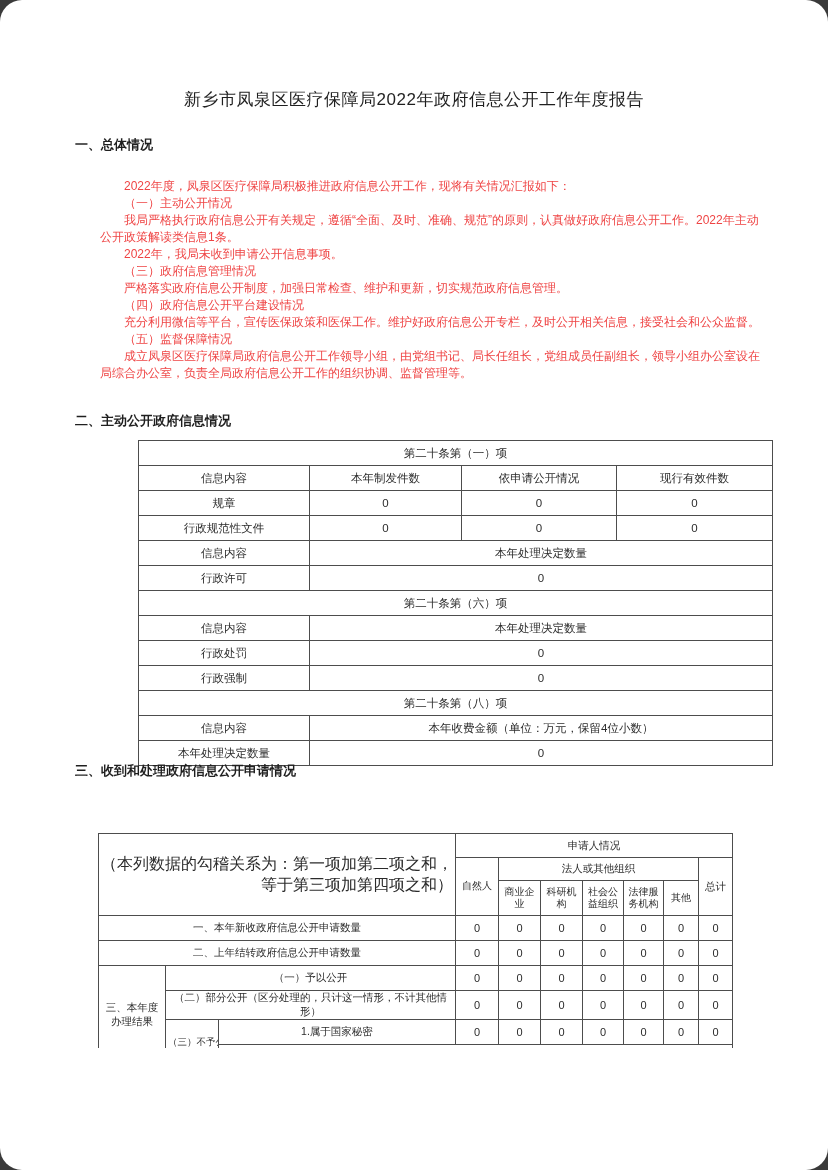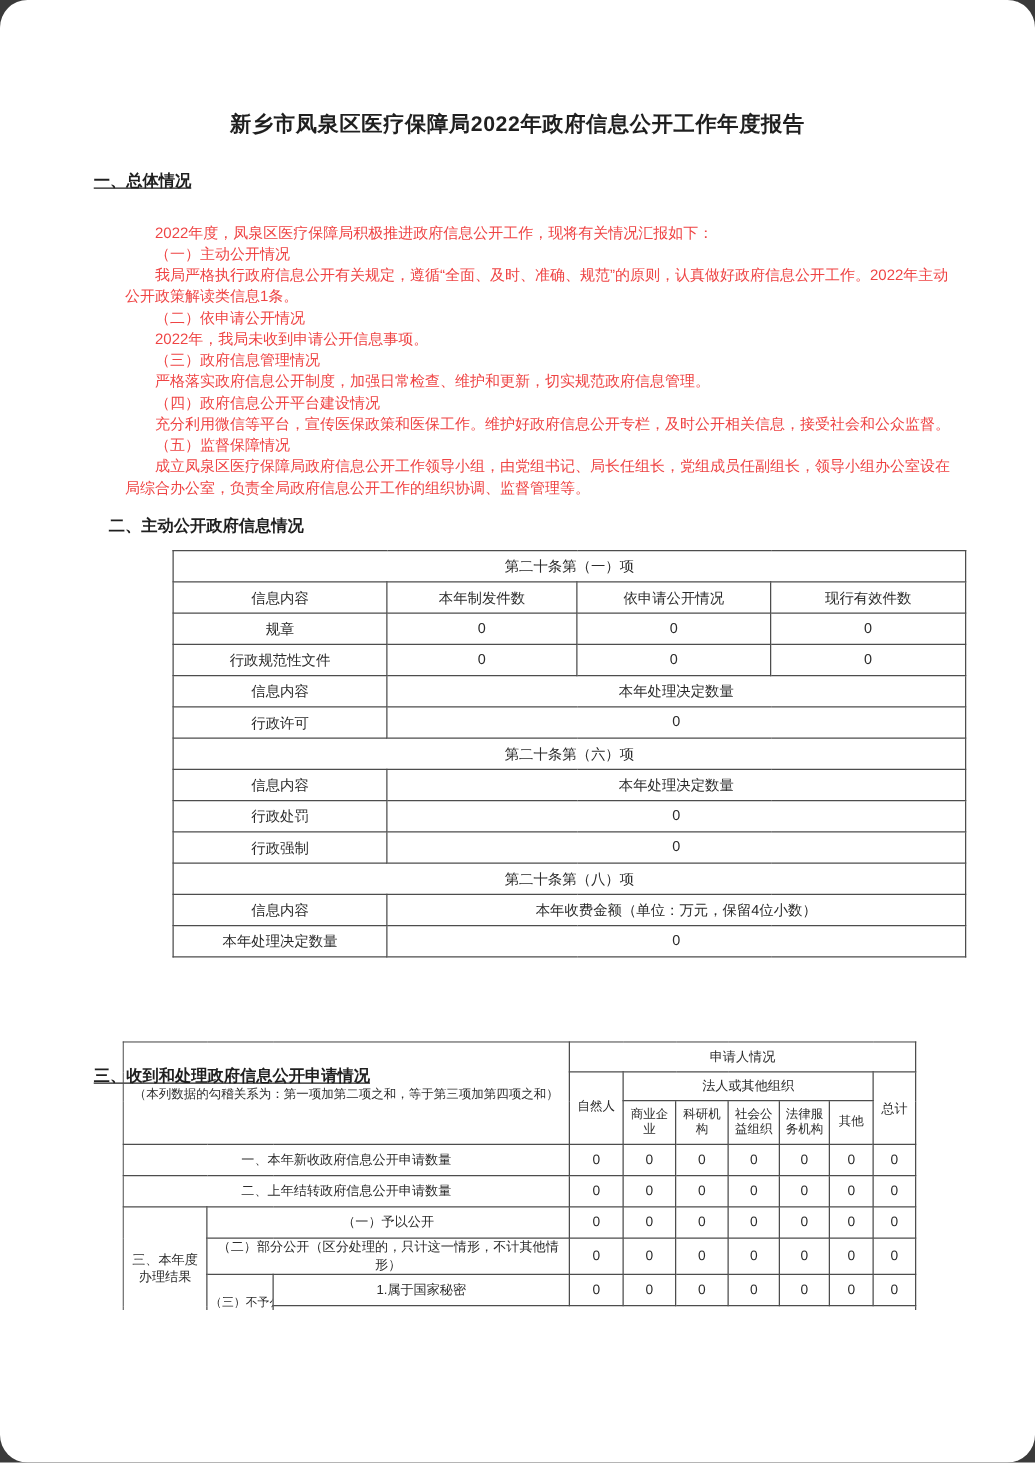--- a/index.html
+++ b/index.html
@@ -18,34 +18,34 @@
     border-radius: 22px;
     overflow: hidden;
   }
   .title {
     position: absolute;
     top: 88px;
     left: 0;
     width: 828px;
     text-align: center;
     font-size: 17px;
-    font-weight: bold;
+    font-weight: normal;
     color: #1f1f1f;
     letter-spacing: 0.5px;
   }
   .sec-heading {
     position: absolute;
     left: 75px;
     font-size: 13px;
     font-weight: bold;
     color: #1f1f1f;
   }
-  .h1 { top: 136px; text-decoration: underline; }
-  .h2 { top: 412px; margin-left: 12px; }
-  .h3 { top: 852px; text-decoration: underline; }
+  .h1 { top: 136px; }
+  .h2 { top: 412px; }
+  .h3 { top: 762px; }
   .paras {
     position: absolute;
     left: 100px;
     top: 178px;
     width: 660px;
     font-size: 12px;
     line-height: 17px;
     color: #ef4444;
   }
   .paras p { margin: 0; text-indent: 2em; }
@@ -71,21 +71,21 @@
   .t2wrap {
     position: absolute;
     left: 98px;
     top: 833px;
     width: 636px;
     height: 215px;
     overflow: hidden;
   }
   .t2 { width: 634px; }
   .t2 td { font-size: 10.5px; }
-  .t2 .note { font-size: 10px; }
+  .t2 .note { font-size: 16px; text-align: right; }
   .t2 .org { font-size: 10px; line-height: 1.25; padding: 0 1px; }
   .t2 .val { font-size: 11px; }
   .t2 .subgrp { font-size: 9.5px; white-space: nowrap; }
   .t2 tr.r1 { height: 24px; }
   .t2 tr.r2 { height: 23px; }
   .t2 tr.r3 { height: 35px; }
   .t2 tr.rd { height: 25px; }
   .t2 tr.rp { height: 20px; }
   .t2 td.phantom { border-bottom: none; }
 </style>
@@ -95,21 +95,20 @@
 <div class="page">
 
   <div class="title">新乡市凤泉区医疗保障局2022年政府信息公开工作年度报告</div>
 
   <div class="sec-heading h1">一、总体情况</div>
 
   <div class="paras">
     <p>2022年度，凤泉区医疗保障局积极推进政府信息公开工作，现将有关情况汇报如下：</p>
     <p>（一）主动公开情况</p>
     <p>我局严格执行政府信息公开有关规定，遵循“全面、及时、准确、规范”的原则，认真做好政府信息公开工作。2022年主动公开政策解读类信息1条。</p>
-    <p>（二）依申请公开情况</p>
     <p>2022年，我局未收到申请公开信息事项。</p>
     <p>（三）政府信息管理情况</p>
     <p>严格落实政府信息公开制度，加强日常检查、维护和更新，切实规范政府信息管理。</p>
     <p>（四）政府信息公开平台建设情况</p>
     <p>充分利用微信等平台，宣传医保政策和医保工作。维护好政府信息公开专栏，及时公开相关信息，接受社会和公众监督。</p>
     <p>（五）监督保障情况</p>
     <p>成立凤泉区医疗保障局政府信息公开工作领导小组，由党组书记、局长任组长，党组成员任副组长，领导小组办公室设在局综合办公室，负责全局政府信息公开工作的组织协调、监督管理等。</p>
   </div>
 
   <div class="sec-heading h2">二、主动公开政府信息情况</div>

